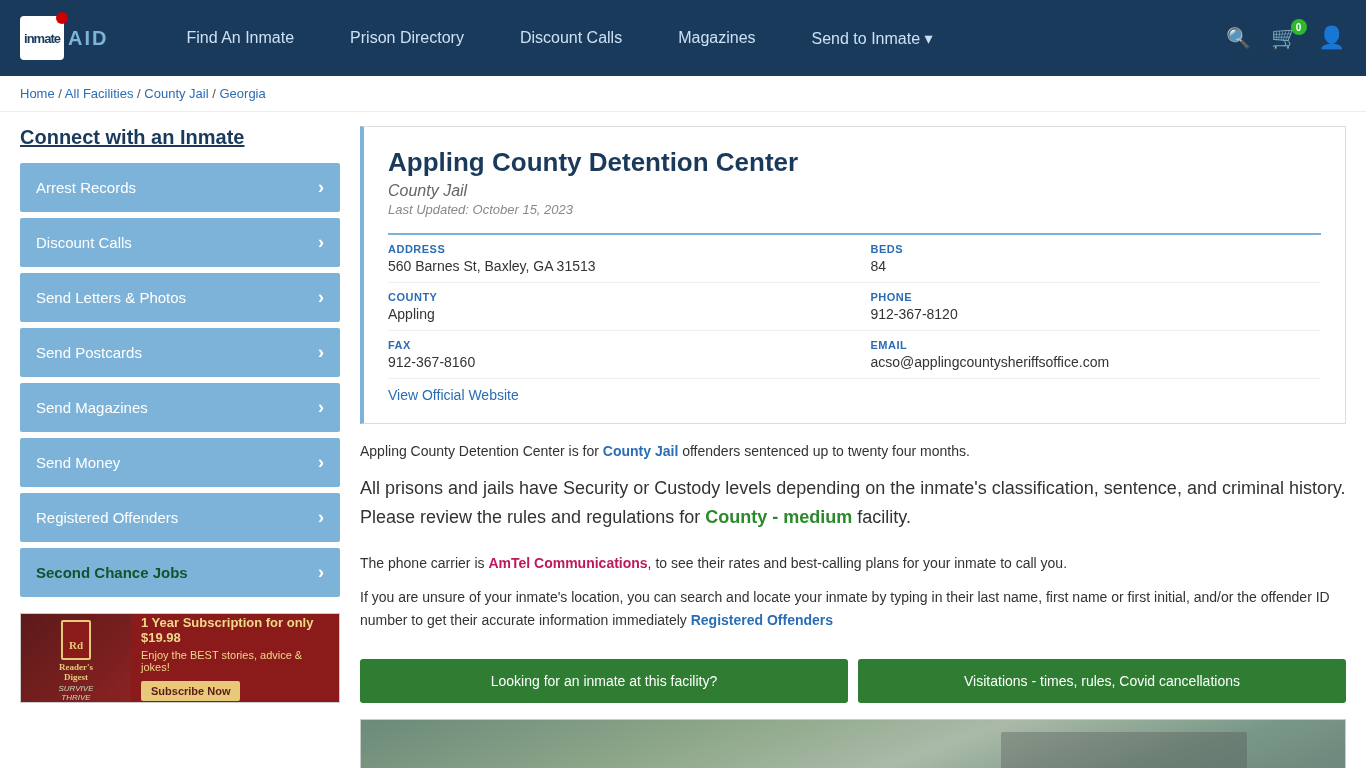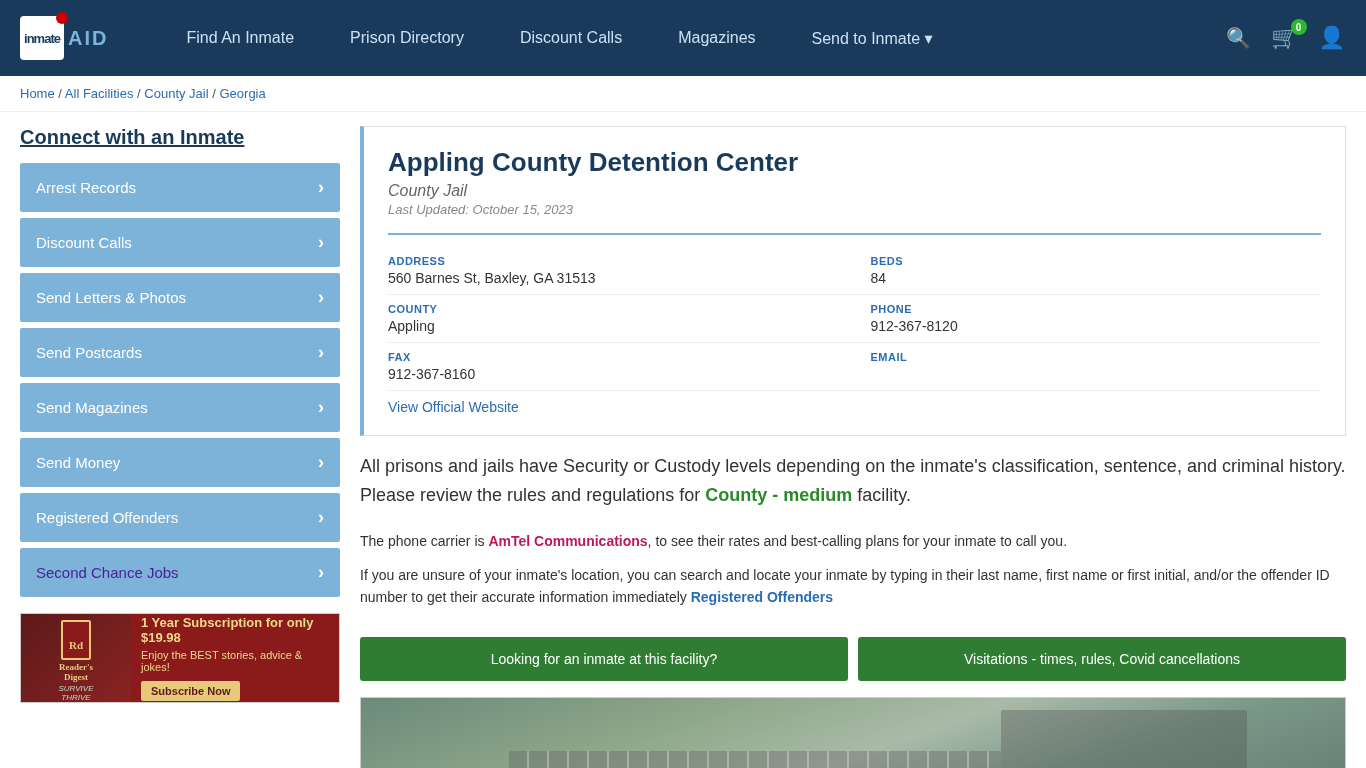--- a/index.html
+++ b/index.html
@@ -70,21 +70,21 @@
       </a>
       <a style="background:#7db3d8; display:flex; align-items:center; justify-content:space-between; padding:14px 16px; cursor:pointer; border-radius:2px; text-decoration:none;">
         <span style="color:#fff; font-size:15px; font-weight:500;">Send Money</span>
         <span style="color:#fff; font-size:18px; font-weight:bold;">›</span>
       </a>
       <a style="background:#7db3d8; display:flex; align-items:center; justify-content:space-between; padding:14px 16px; cursor:pointer; border-radius:2px; text-decoration:none;">
         <span style="color:#fff; font-size:15px; font-weight:500;">Registered Offenders</span>
         <span style="color:#fff; font-size:18px; font-weight:bold;">›</span>
       </a>
       <a style="background:#7db3d8; display:flex; align-items:center; justify-content:space-between; padding:14px 16px; cursor:pointer; border-radius:2px; text-decoration:none;">
-        <span style="color:#4c1d95; font-size:15px; font-weight:400;">Second Chance Jobs</span>
+        <span style="color:#14532d; font-size:15px; font-weight:700;">Second Chance Jobs</span>
         <span style="color:#fff; font-size:18px; font-weight:bold;">›</span>
       </a>
     </div>
 
     <div style="margin-top:16px;">
       <div style="width:320px; height:90px; display:flex; background:#8b1a1a; border:1px solid #ccc; overflow:hidden;">
         <div style="width:110px; background:linear-gradient(135deg,#5c1a1a,#8b2222); display:flex; flex-direction:column; align-items:center; justify-content:space-between; gap:2px; padding:6px;">
           <div style="color:#fff; font-size:28px; font-weight:900; font-family:serif; background:#8b1a1a; border:2px solid #e8c97a; border-radius:2px; padding:2px 6px; text-align:center;">
             <span style="color:#e8c97a; font-size:11px;">Rd</span>
           </div>
@@ -101,21 +101,21 @@
     </div>
   </div>
 
   <div style="flex:1;">
 
     <div style="border:1px solid #ddd; border-left:4px solid #7db3d8; padding:20px 24px; margin-bottom:16px; background:#fff;">
       <h1 style="font-size:26px; font-weight:bold; color:#1a3a5c; margin-bottom:4px;">Appling County Detention Center</h1>
       <div style="font-size:16px; color:#666; font-style:italic; margin-bottom:2px;">County Jail</div>
       <div style="font-size:13px; color:#888; font-style:italic; margin-bottom:16px;">Last Updated: October 15, 2023</div>
 
-      <div style="display:grid; grid-template-columns:1fr 1fr; gap:0; border-top:2px solid #7db3d8; padding-top:12px;">
+      <div style="display:grid; grid-template-columns:1fr 1fr; gap:0; border-top:2px solid #7db3d8; ">
         <div style="padding:8px 0 8px 0;">
           <div style="color:#2a6db5; font-size:11px; font-weight:bold; letter-spacing:0.5px; text-transform:uppercase; margin-bottom:3px;">ADDRESS</div>
           <div style="color:#333; font-size:14px;">560 Barnes St, Baxley, GA 31513</div>
         </div>
         <div style="padding:8px 0 8px 16px;">
           <div style="color:#2a6db5; font-size:11px; font-weight:bold; letter-spacing:0.5px; text-transform:uppercase; margin-bottom:3px;">BEDS</div>
           <div style="color:#333; font-size:14px;">84</div>
         </div>
         <div style="padding:8px 0 8px 0; border-top:1px solid #eee;">
           <div style="color:#2a6db5; font-size:11px; font-weight:bold; letter-spacing:0.5px; text-transform:uppercase; margin-bottom:3px;">COUNTY</div>
@@ -124,28 +124,32 @@
         <div style="padding:8px 0 8px 16px; border-top:1px solid #eee;">
           <div style="color:#2a6db5; font-size:11px; font-weight:bold; letter-spacing:0.5px; text-transform:uppercase; margin-bottom:3px;">PHONE</div>
           <div style="color:#333; font-size:14px;">912-367-8120</div>
         </div>
         <div style="padding:8px 0 8px 0; border-top:1px solid #eee;">
           <div style="color:#2a6db5; font-size:11px; font-weight:bold; letter-spacing:0.5px; text-transform:uppercase; margin-bottom:3px;">FAX</div>
           <div style="color:#333; font-size:14px;">912-367-8160</div>
         </div>
         <div style="padding:8px 0 8px 16px; border-top:1px solid #eee;">
           <div style="color:#2a6db5; font-size:11px; font-weight:bold; letter-spacing:0.5px; text-transform:uppercase; margin-bottom:3px;">EMAIL</div>
+          <div style="color:#333; font-size:14px;">acso@applingcountysheriffsoffice.com</div>
         </div>
         <div style="padding:8px 0 0 0; border-top:1px solid #eee; grid-column: 1 / -1;">
           <a style="color:#2a6db5; text-decoration:none; font-size:14px;">View Official Website</a>
         </div>
       </div>
     </div>
 
     <div style="padding:0 0 16px 0; line-height:1.6;">
+      <p style="margin-bottom:12px; font-size:14px; color:#333;">
+        <span>Appling County Detention Center is for </span><a style="color:#2a6db5; text-decoration:none; font-weight:bold;">County Jail</a><span> offenders sentenced up to twenty four months.</span>
+      </p>
       <p style="margin-bottom:20px; font-size:18px; color:#333;">
         <span>All prisons and jails have Security or Custody levels depending on the inmate's classification, sentence, and criminal history. Please review the rules and regulations for </span><a style="color:#2a8a2a; text-decoration:none; font-weight:bold;">County - medium</a><span> facility.</span>
       </p>
       <p style="margin-bottom:12px; font-size:14px; color:#333;">
         <span>The phone carrier is </span><a style="color:#be185d; text-decoration:none; font-weight:bold;">AmTel Communications</a><span>, to see their rates and best-calling plans for your inmate to call you.</span>
       </p>
       <p style="margin-bottom:12px; font-size:14px; color:#333;">
         <span>If you are unsure of your inmate's location, you can search and locate your inmate by typing in their last name, first name or first initial, and/or the offender ID number to get their accurate information immediately </span><a style="color:#2a6db5; text-decoration:none; font-weight:bold;">Registered Offenders</a>
       </p>
     </div>

